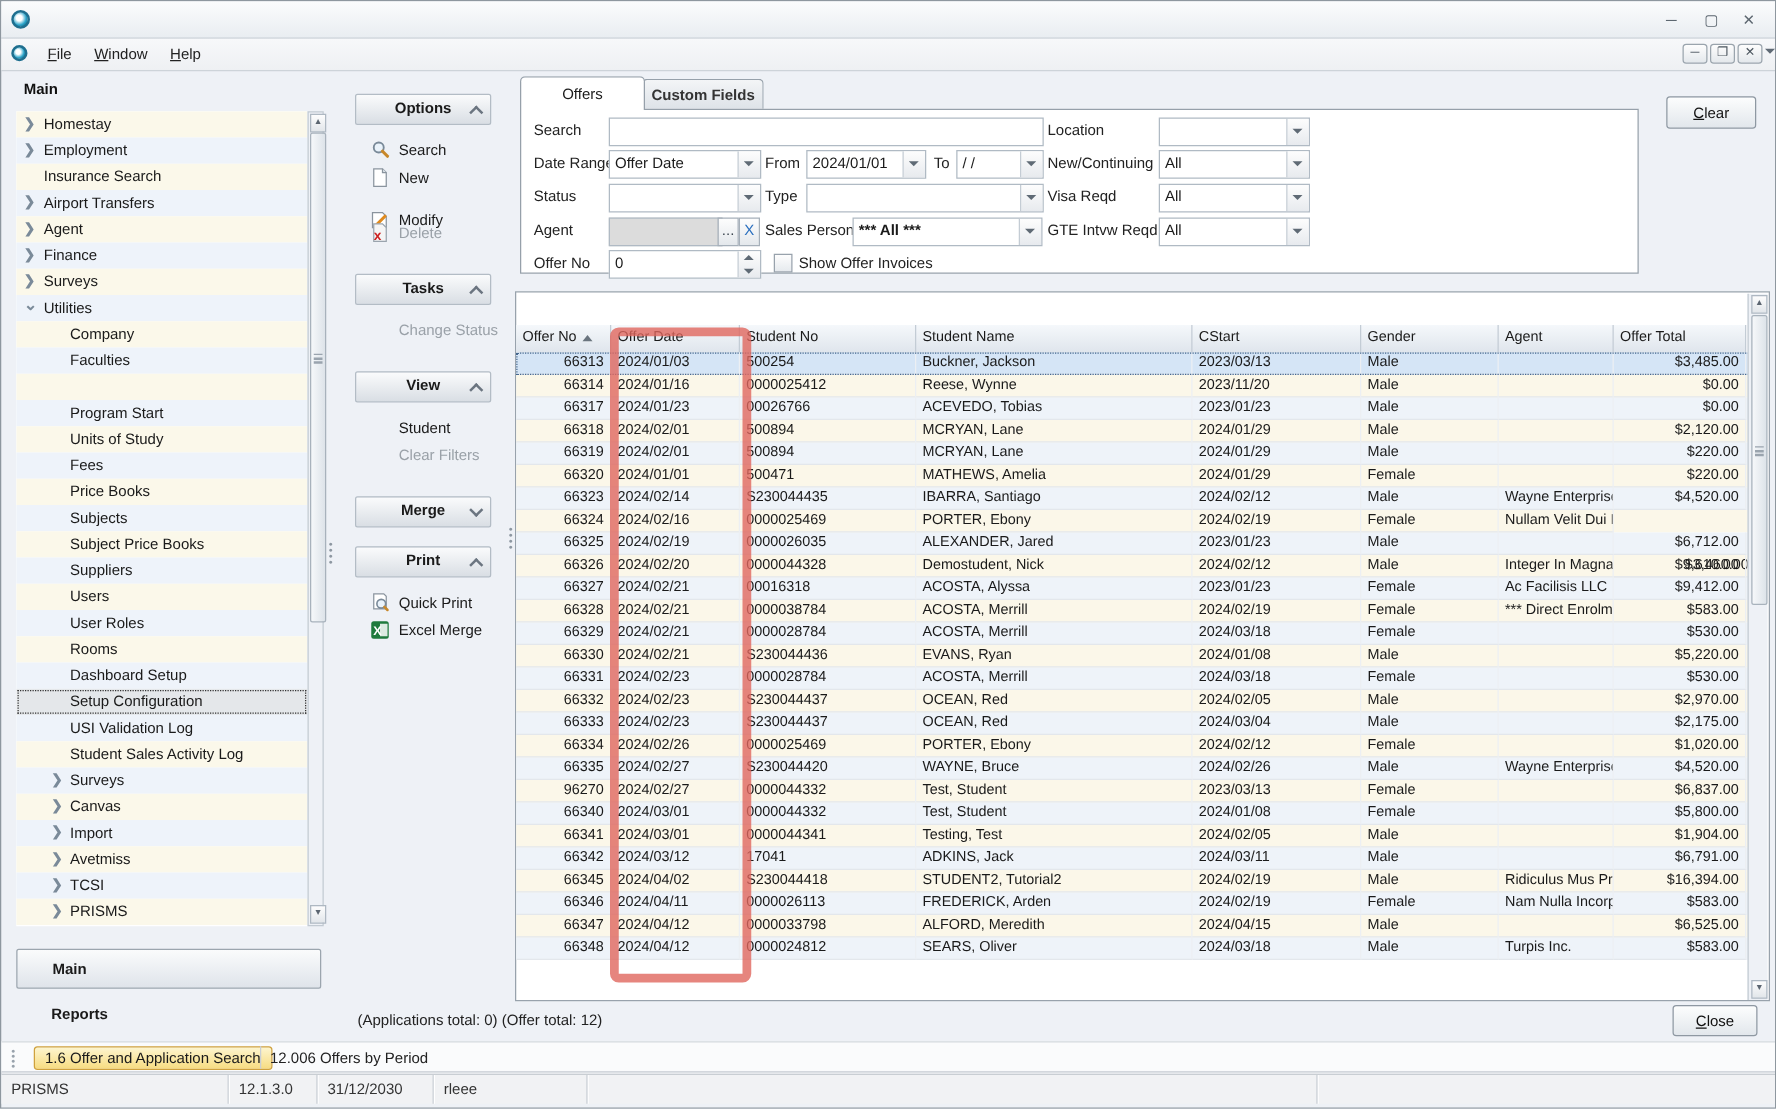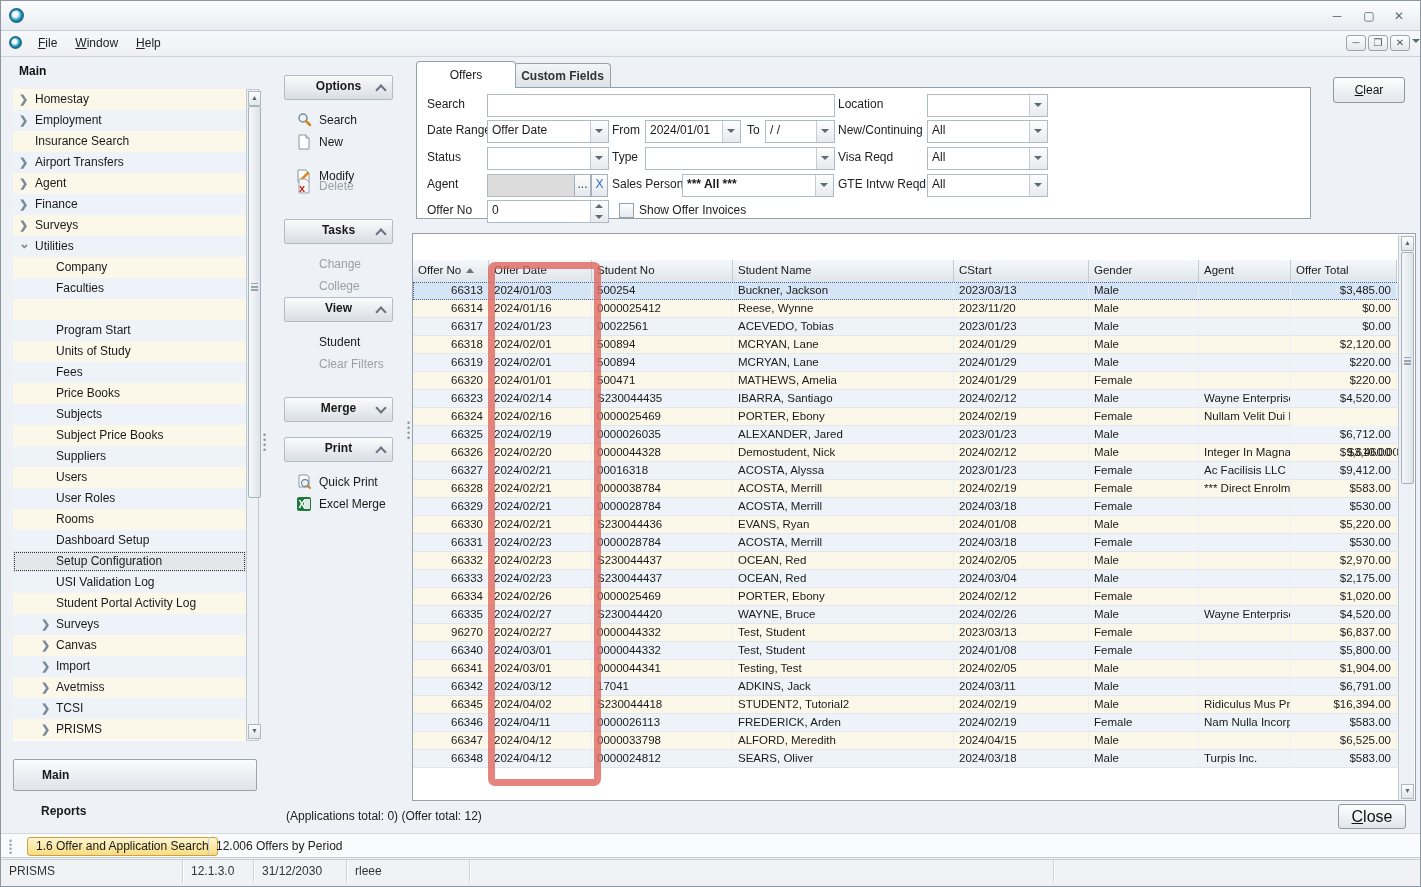--- a/index.html
+++ b/index.html
@@ -208,21 +208,21 @@
       <div class="tree-row alt1">
         <span class="tree-label" style="left: 43px;">Dashboard Setup</span>
       </div>
       <div class="tree-row alt0 selected">
         <span class="tree-label" style="left: 43px;">Setup Configuration</span>
       </div>
       <div class="tree-row alt1">
         <span class="tree-label" style="left: 43px;">USI Validation Log</span>
       </div>
       <div class="tree-row alt0">
-        <span class="tree-label" style="left: 43px;">Student Portal Activity Log</span>
+        <span class="tree-label" style="left: 43px;">Student Sales Activity Log</span>
       </div>
       <div class="tree-row alt1">
         <span class="tree-arrow" style="left: 28px;">❯</span>
         <span class="tree-label" style="left: 43px;">Surveys</span>
       </div>
       <div class="tree-row alt0">
         <span class="tree-arrow" style="left: 28px;">❯</span>
         <span class="tree-label" style="left: 43px;">Canvas</span>
       </div>
       <div class="tree-row alt1">
@@ -280,21 +280,21 @@
       </div>
       <div class="panel-item disabled" style="top: 114px;">
         <span class="icon16"><svg width="16" height="16">
             <path d="M3 1 h7 l3 3 v11 h-10 z" fill="#f5f5f5" stroke="#9aa4ae"></path>
             <text x="3" y="14" font-size="11" font-weight="bold" fill="#cc2222">x</text>
           </svg></span>
         <span class="pi-label">Delete</span>
       </div>
       <div class="group-header" style="top: 158px;">Tasks<i class="group-chevron chev-up"></i></div>
       <div class="panel-item disabled" style="top: 192px;">
-        <span class="pi-label">Change College</span>
+        <span class="pi-label">Change Status</span>
       </div>
       <div class="group-header" style="top: 236px;">View<i class="group-chevron chev-up"></i></div>
       <div class="panel-item" style="top: 270px;">
         <span class="pi-label">Student</span>
       </div>
       <div class="panel-item disabled" style="top: 292px;">
         <span class="pi-label">Clear Filters</span>
       </div>
       <div class="group-header" style="top: 336px;">Merge<i class="group-chevron chev-down"></i></div>
       <div class="group-header" style="top: 376px;">Print<i class="group-chevron chev-up"></i></div>
@@ -408,21 +408,21 @@
           <div class="gcell" style="width: 141px;">0000025412</div>
           <div class="gcell" style="width: 221px;">Reese, Wynne</div>
           <div class="gcell" style="width: 135px;">2023/11/20</div>
           <div class="gcell" style="width: 110px;">Male</div>
           <div class="gcell" style="width: 92px;"></div>
           <div class="gcell r" style="width: 106px;">$0.00</div>
         </div>
         <div class="grow alt0">
           <div class="gcell r" style="width: 76px;">66317</div>
           <div class="gcell" style="width: 103px;">2024/01/23</div>
-          <div class="gcell" style="width: 141px;">00022561</div>
+          <div class="gcell" style="width: 141px;">00026766</div>
           <div class="gcell" style="width: 221px;">ACEVEDO, Tobias</div>
           <div class="gcell" style="width: 135px;">2023/01/23</div>
           <div class="gcell" style="width: 110px;">Male</div>
           <div class="gcell" style="width: 92px;"></div>
           <div class="gcell r" style="width: 106px;">$0.00</div>
         </div>
         <div class="grow alt1">
           <div class="gcell r" style="width: 76px;">66318</div>
           <div class="gcell" style="width: 103px;">2024/02/01</div>
           <div class="gcell" style="width: 141px;">500894</div>
@@ -667,21 +667,21 @@
       <div class="scroll-arrow" style="top:1px;left:2px;">▲</div>
       <div class="scroll-arrow" style="bottom:1px;left:2px;">▼</div>
       <div class="scroll-thumb" style="top:17px;left:2px;height:230px;">
           <div class="thumb-grip"></div>
         </div>
     </div>
   </div>
   <div class="abs" id="red-annot"></div>
 
   <div class="abs" id="totals">(Applications total: 0) (Offer total: 12)</div>
-  <button class="push-btn accel" style="left:1337px;top:803px;width:68px;height:25px;font-size:16px;"><u>C</u>lose</button>
+  <button class="push-btn accel" style="left:1337px;top:803px;width:68px;height:25px;font-size:12px;"><u>C</u>lose</button>
 
   <div class="abs" id="bottom-tabbar">
     <span class="grip-dots" style="left:8px;top:5px;">•<br>•<br>•<br>•</span>
     <span id="window-tab">1.6 Offer and Application Search</span>
     <span id="tab-sep"></span>
     <span id="window-tab2">12.006 Offers by Period</span>
   </div>
 
   <div class="abs" id="statusbar">
       <div class="status-cell" style="width: 182px;">PRISMS</div>

